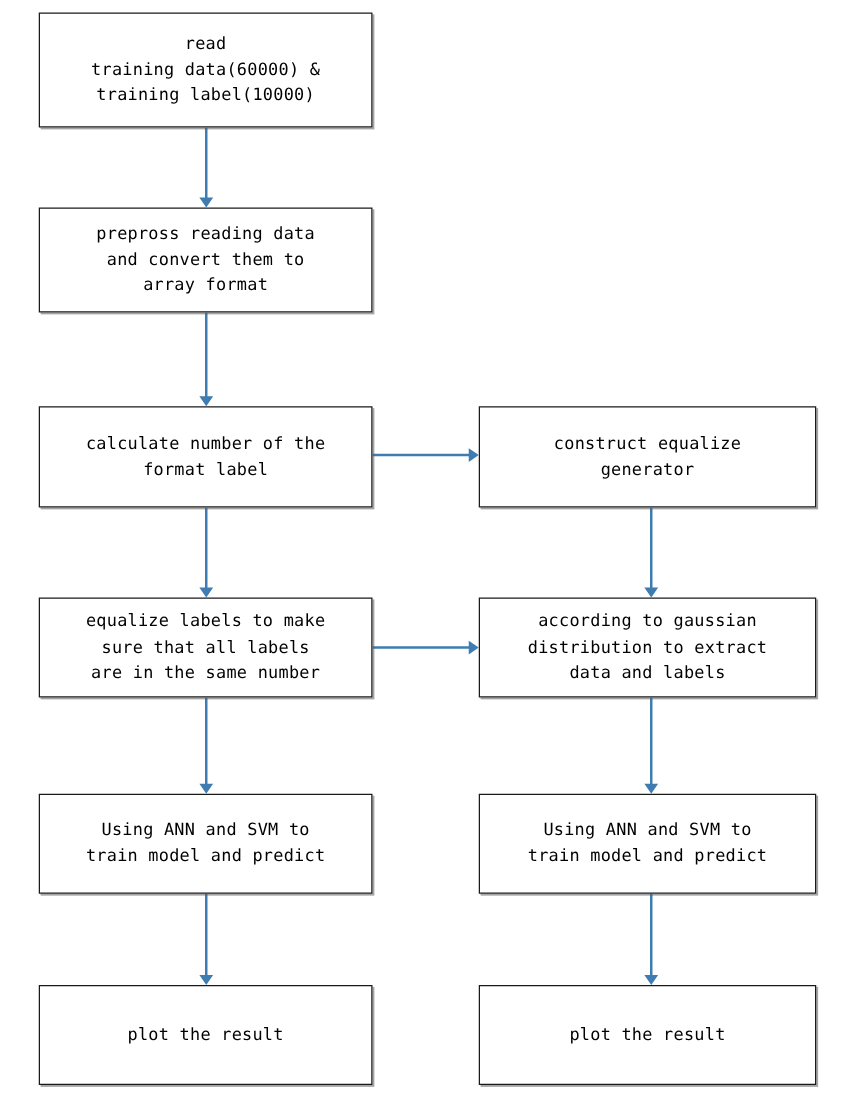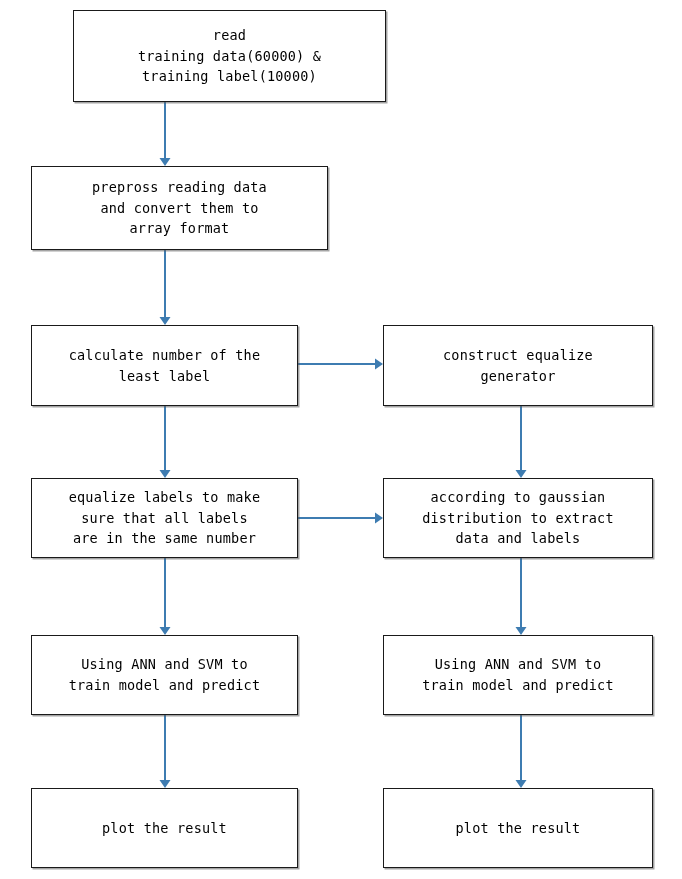--- a/index.html
+++ b/index.html
@@ -95,28 +95,28 @@
         <line x1="14" y1="14" x2="14" y2="80" stroke="#3E7CB1" stroke-width="2"></line>
         <path d="M 8.5 79 L 19.5 79 L 14 87 Z" fill="#3E7CB1"></path>
       </svg>
     </div>
     <div class="conn" style="left: 507px; top: 701px; width: 28px; height: 101px;">
       <svg width="28" height="101">
         <line x1="14" y1="14" x2="14" y2="80" stroke="#3E7CB1" stroke-width="2"></line>
         <path d="M 8.5 79 L 19.5 79 L 14 87 Z" fill="#3E7CB1"></path>
       </svg>
     </div>
-    <div class="node" style="left: 31px; top: 10px; width: 313px; height: 92px; border-color: rgb(26, 26, 26); background: rgb(255, 255, 255); color: rgb(0, 0, 0); margin-left: 42px;"><span>read
+    <div class="node" style="left: 31px; top: 10px; width: 267px; height: 92px; border-color: rgb(26, 26, 26); background: rgb(255, 255, 255); color: rgb(0, 0, 0);"><span>read
 training data(60000) &amp;
 training label(10000)</span></div>
-    <div class="node" style="left: 31px; top: 166px; width: 297px; height: 84px; border-color: rgb(26, 26, 26); background: rgb(255, 255, 255); color: rgb(0, 0, 0);"><span>prepross reading data
+    <div class="node" style="left: 31px; top: 166px; width: 267px; height: 84px; border-color: rgb(26, 26, 26); background: rgb(255, 255, 255); color: rgb(0, 0, 0);"><span>prepross reading data
 and convert them to
 array format</span></div>
     <div class="node" style="left: 31px; top: 325px; width: 267px; height: 81px; border-color: rgb(26, 26, 26); background: rgb(255, 255, 255); color: rgb(0, 0, 0);"><span>calculate number of the
-least label</span></div>
+format label</span></div>
     <div class="node" style="left: 383px; top: 325px; width: 270px; height: 81px; border-color: rgb(26, 26, 26); background: rgb(255, 255, 255); color: rgb(0, 0, 0);"><span>construct equalize
 generator</span></div>
     <div class="node" style="left: 31px; top: 478px; width: 267px; height: 80px; border-color: rgb(26, 26, 26); background: rgb(255, 255, 255); color: rgb(0, 0, 0);"><span>equalize labels to make
 sure that all labels
 are in the same number</span></div>
     <div class="node" style="left: 383px; top: 478px; width: 270px; height: 80px; border-color: rgb(26, 26, 26); background: rgb(255, 255, 255); color: rgb(0, 0, 0);"><span>according to gaussian
 distribution to extract
 data and labels</span></div>
     <div class="node" style="left: 31px; top: 635px; width: 267px; height: 80px; border-color: rgb(26, 26, 26); background: rgb(255, 255, 255); color: rgb(0, 0, 0);"><span>Using ANN and SVM to
 train model and predict</span></div>

